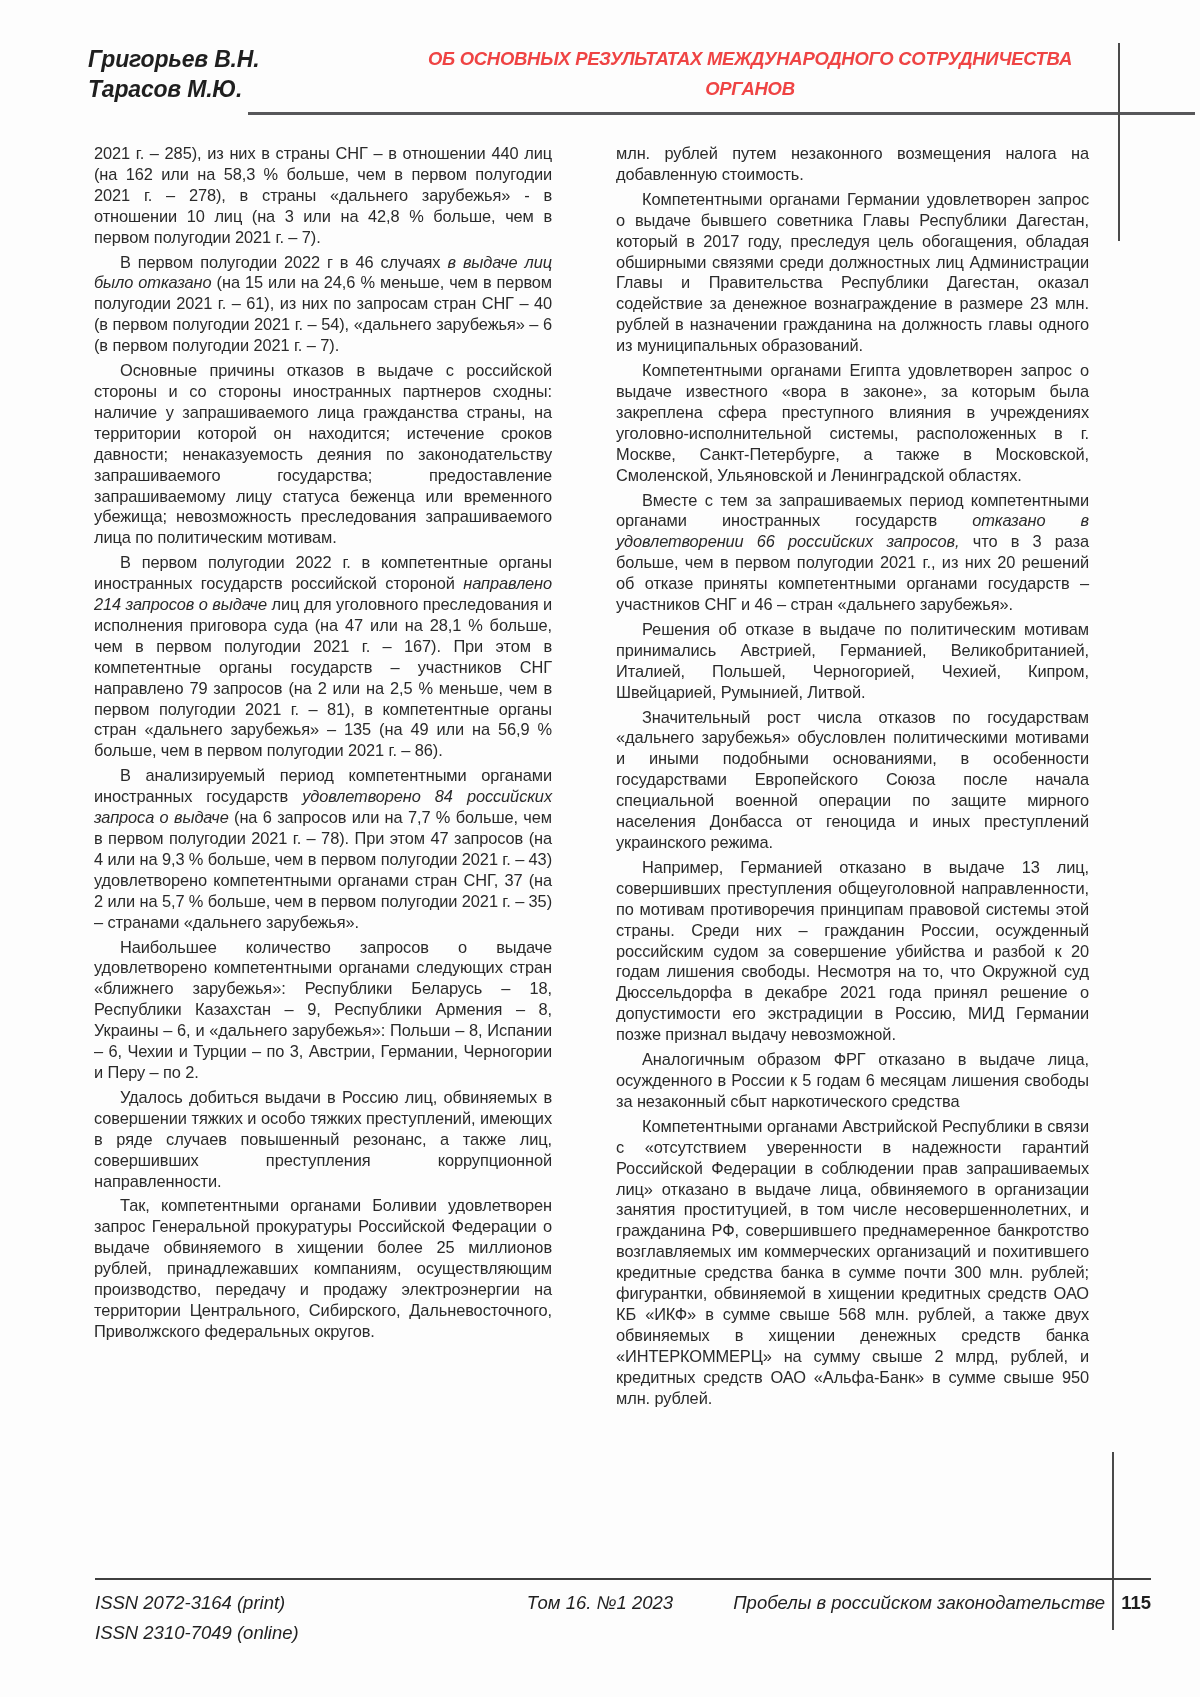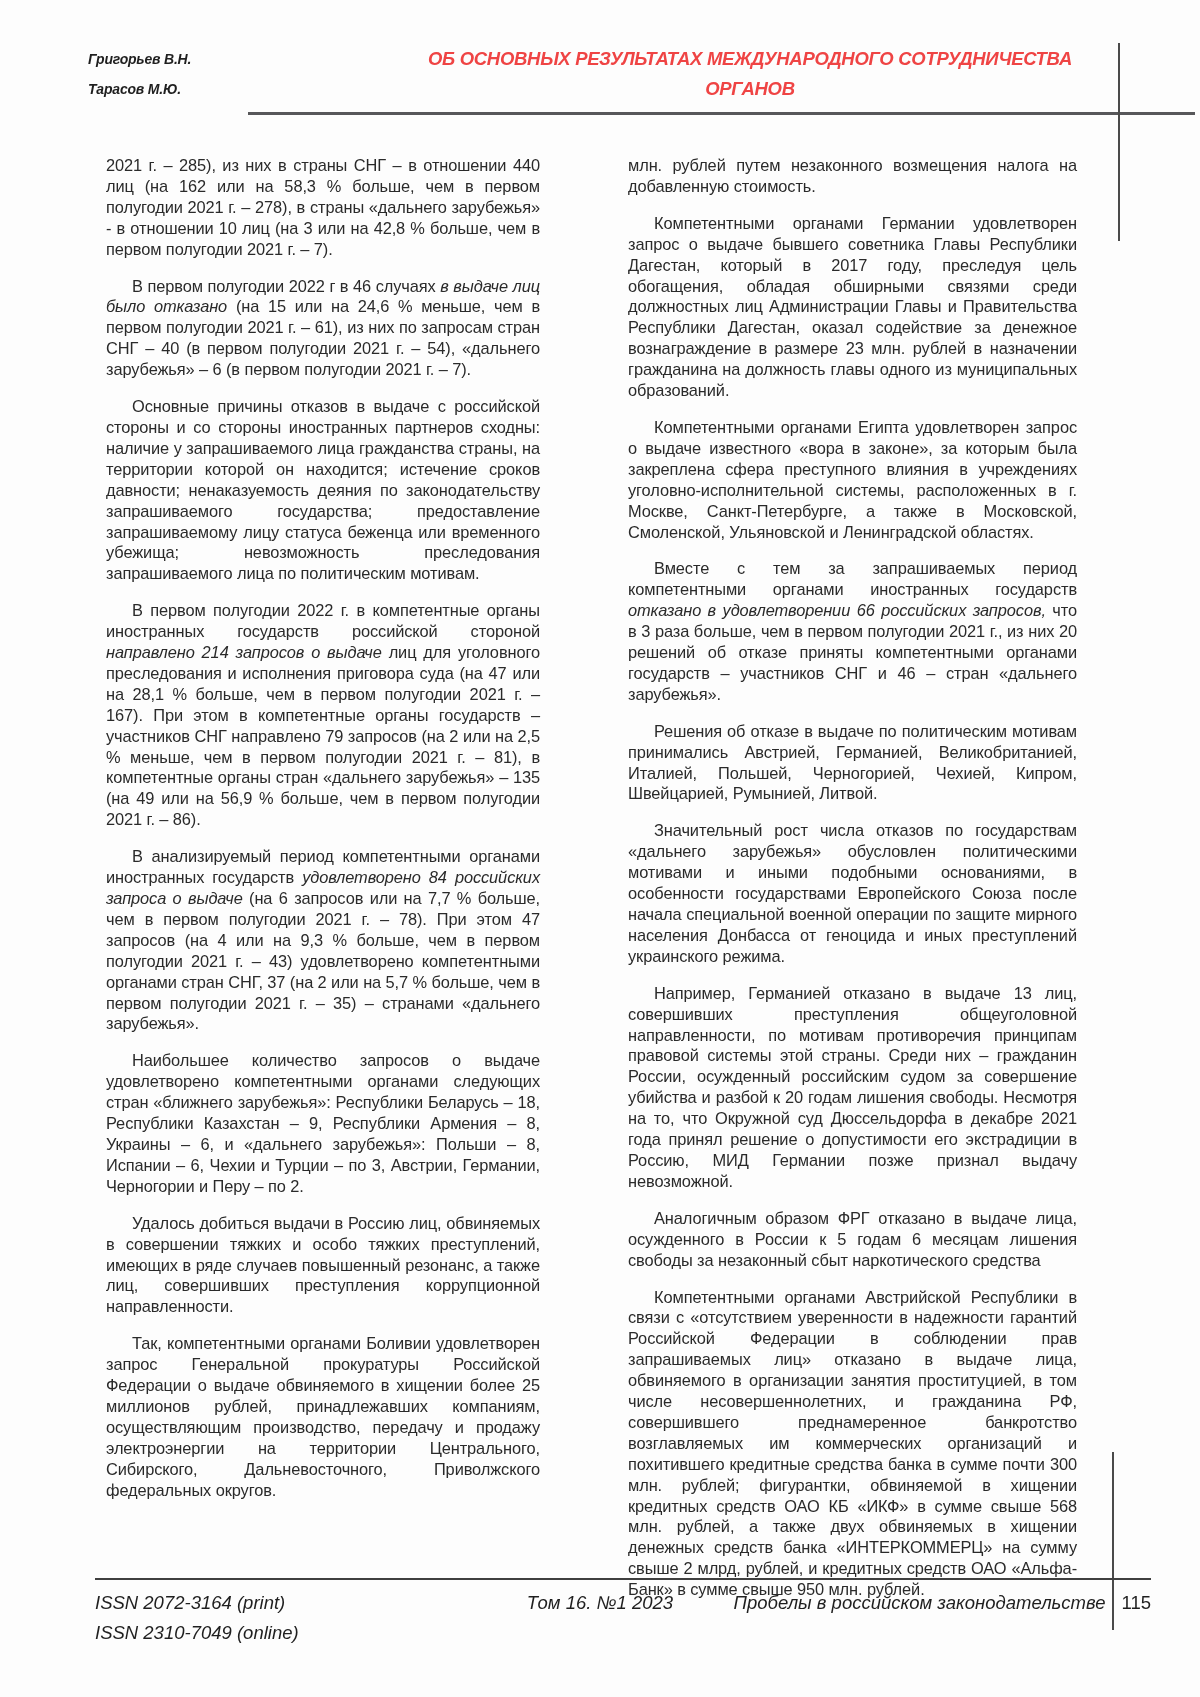--- a/index.html
+++ b/index.html
@@ -5,53 +5,53 @@
   html,body{margin:0;padding:0;}
   body{
     width:1200px;height:1697px;position:relative;overflow:hidden;
     background:#fdfdfd;
     font-family:"Liberation Sans", sans-serif;
     color:#282828;
   }
   
   .authors{
     position:absolute;left:88px;top:44px;
-    font-size:14px;line-height:30px;font-weight:bold;font-style:italic;
+    font-size:23px;line-height:30px;font-weight:bold;font-style:italic;
     color:#1f1f1f;letter-spacing:-0.2px;
   }
   .title{
     position:absolute;left:400px;top:44px;width:700px;
     text-align:center;font-size:18.5px;line-height:30px;
     font-weight:bold;font-style:italic;color:#ef4444;letter-spacing:-0.3px;
   }
   
   .hrule-top{position:absolute;left:248px;top:112px;width:947px;height:3px;background:#57575a;}
   .vrule-top{position:absolute;left:1118px;top:43px;width:2px;height:198px;background:#4a4a4a;}
   .hrule-bottom{position:absolute;left:95px;top:1578px;width:1056px;height:2px;background:#3f3f3f;}
   .vrule-bottom{position:absolute;left:1112px;top:1452px;width:2px;height:178px;background:#4a4a4a;}
   
   .col{
     position:absolute;top:139px;
     font-size:16.4px;line-height:20.9px;letter-spacing:-0.1px;
     color:#2a2a2a;text-align:justify;
   }
   .col-left{left:90px;width:466px;}
   .col-right{left:612px;width:481px;}
-  .col p{margin:16px;text-indent:26px;}
+  .col p{margin:4px;text-indent:26px;}
   .col p.noindent{text-indent:0;}
   .it{font-style:italic;}
   
   .footer{
     position:absolute;left:95px;top:1588px;width:1056px;
     font-size:18.5px;line-height:30px;font-style:italic;color:#1f1f1f;
   }
   .issn{position:absolute;left:0;top:0;}
   .volume{position:absolute;left:245px;top:0;width:520px;text-align:center;}
   .journal-wrap{position:absolute;right:0;top:0;white-space:nowrap;}
-  .pageno{font-style:normal;font-weight:normal;margin-left:16px;letter-spacing:0;}
+  .pageno{font-style:normal;font-weight:bold;margin-left:16px;letter-spacing:0;}
 </style>
 </head>
 <body>
 
 <div class="authors">
   <div>Григорьев В.Н.</div>
   <div>Тарасов М.Ю.</div>
 </div>
 
 <div class="title">

